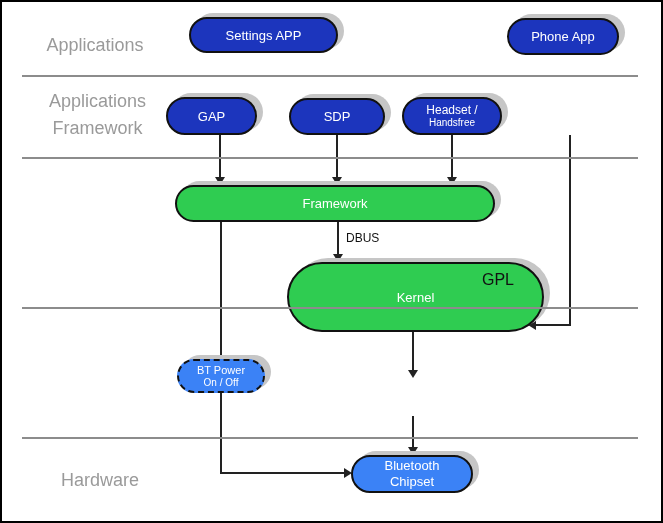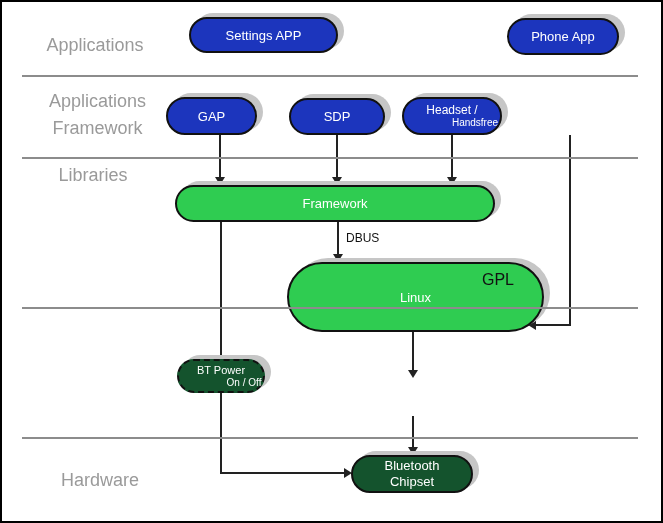--- a/index.html
+++ b/index.html
@@ -22,23 +22,23 @@
   .arr.left{border-top:5px solid transparent;border-bottom:5px solid transparent;border-right:8px solid #222;}
   .arr.right{border-top:5px solid transparent;border-bottom:5px solid transparent;border-left:8px solid #222;}
 
   
   .pill{position:absolute;border:2px solid #111;border-radius:999px;box-sizing:border-box;
         display:flex;flex-direction:column;align-items:center;justify-content:center;
         color:#fff;font-size:13px;line-height:15px;text-align:center;z-index:2;
         box-shadow:6px -4px 0 #c6c6c6;}
   .pill.blue{background:#1c35bd;}
   .pill.green{background:#2fcc51;}
-  .pill.red{background:#14532d;}
+  .pill.red{background:#3b82f6;}
   .pill.dashed{border-style:dashed;}
-  .sub{font-size:10px;line-height:12px;padding-left:46px;}
+  .sub{font-size:10px;line-height:12px;}
   .small{font-size:11px;line-height:13px;}
 
   .edge-label{position:absolute;color:#111;font-size:12px;z-index:1;white-space:nowrap;}
   .badge{position:absolute;right:28px;top:8px;color:#111;font-size:16px;}
 </style>
 </head>
 <body>
 
 <div class="canvas">
 
@@ -48,21 +48,20 @@
   <div class="divider" style="top:435px"></div>
 
   <div class="layer-label" style="left:18px;top:30px;width:150px">
     <span>Applications</span>
   </div>
   <div class="layer-label" style="left:18px;top:86px;width:155px">
     <div>Applications</div>
     <div>Framework</div>
   </div>
   <div class="layer-label" style="left:16px;top:160px;width:150px">
-    <div>Libraries</div>
   </div>
   <div class="layer-label" style="left:18px;top:465px;width:160px">
     <span>Hardware</span>
   </div>
 
   <div class="vline" style="left:217px;top:133px;height:43px"></div>
   <div class="arr down" style="left:213px;top:175px"></div>
 
   <div class="vline" style="left:334px;top:133px;height:43px"></div>
   <div class="arr down" style="left:330px;top:175px"></div>
@@ -109,21 +108,21 @@
     <div class="sub">Handsfree</div>
   </div>
 
 
   <div class="pill green" style="left:173px;top:183px;width:320px;height:37px">
     <span>Framework</span>
   </div>
 
   <div class="pill green" style="left:285px;top:260px;width:257px;height:70px">
     <span class="badge">GPL</span>
-    <span>Linux</span>
+    <span>Kernel</span>
   </div>
 
   <div class="pill red dashed small" style="left:175px;top:357px;width:88px;height:34px">
     <div>BT Power</div>
     <div class="sub">On / Off</div>
   </div>
 
 
   <div class="pill red" style="left:349px;top:453px;width:122px;height:38px;line-height:16px">
     <div>Bluetooth</div>

